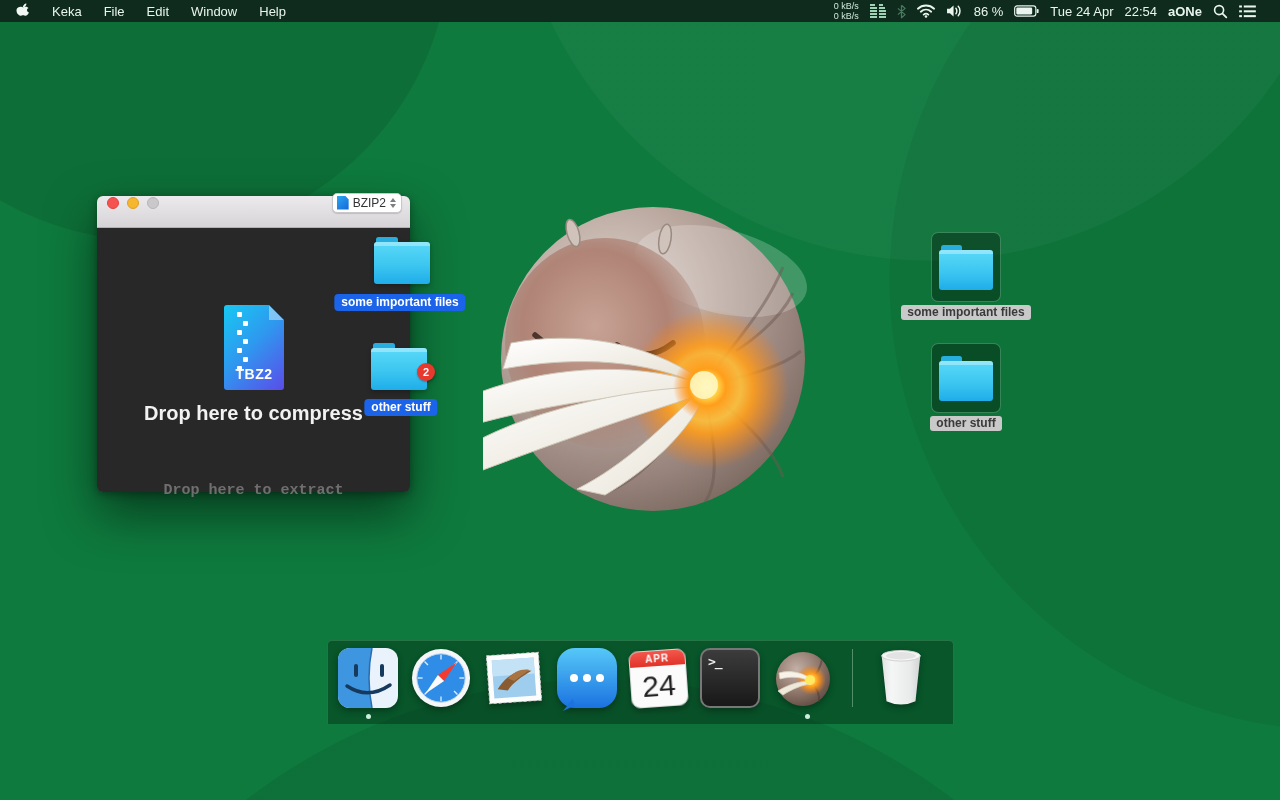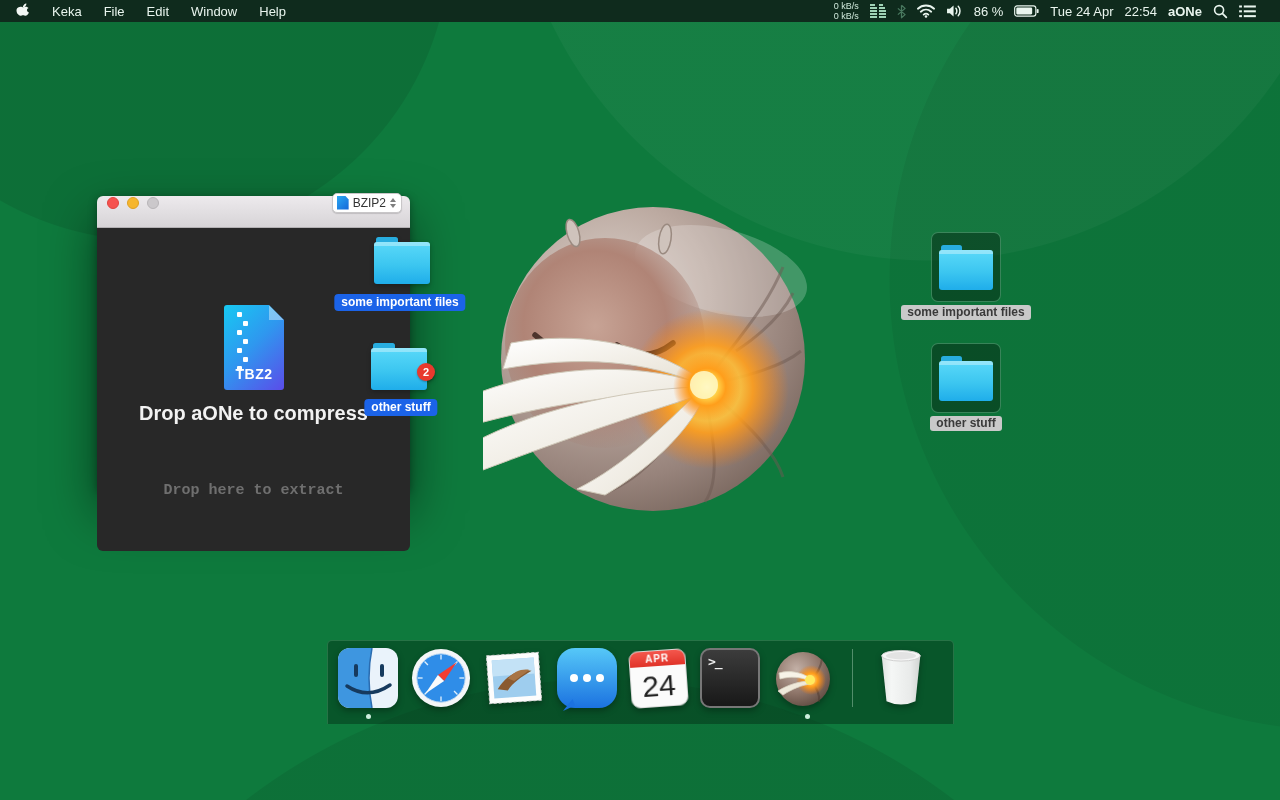--- a/index.html
+++ b/index.html
@@ -55,21 +55,21 @@
     border-radius:5px; display:flex; align-items:center; gap:4px; padding:0 5px 0 4px;
     box-shadow:0 0.5px 1px rgba(0,0,0,0.15); cursor:default;
   }
   .doc-icon { width:12px; height:14px; background:linear-gradient(135deg,#2aa8f2,#1565d8);
     clip-path:polygon(0 0,70% 0,100% 28%,100% 100%,0 100%); }
   .format-label { font-size:12px; color:#333; }
   .updown { display:flex; flex-direction:column; gap:2px; align-items:center; }
   .updown .up { width:0;height:0;border-left:3.5px solid transparent;border-right:3.5px solid transparent;border-bottom:4.5px solid #7e7e7e; }
   .updown .dn { width:0;height:0;border-left:3.5px solid transparent;border-right:3.5px solid transparent;border-top:4.5px solid #7e7e7e; }
   .win-body {
-    height:323px; background:#282828; border-radius:0 0 6px 6px; position:relative;
+    height:264px; background:#282828; border-radius:0 0 6px 6px; position:relative;
   }
   .tbz2 {
     position:absolute; left:127px; top:77px; width:60px; height:85px;
     background:linear-gradient(135deg,#17c9f2 0%,#2f97ef 48%,#5b4ce9 100%);
     clip-path:polygon(0 0, calc(100% - 15px) 0, 100% 15px, 100% 100%, 0 100%);
     border-radius:3px;
   }
   .tbz2-fold { position:absolute; top:0; right:0; width:15px; height:15px;
     background:rgba(255,255,255,0.4); clip-path:polygon(0 0,100% 100%,0 100%); }
   .zipper { position:absolute; left:13px; top:7px; }
@@ -249,21 +249,21 @@
           <div class="zip-sq"></div>
             <div class="zip-sq"></div>
             <div class="zip-sq"></div>
             <div class="zip-sq"></div>
             <div class="zip-sq"></div>
             <div class="zip-sq"></div>
             <div class="zip-sq"></div>
         </div>
         <div class="tbz2-label">TBZ2</div>
       </div>
-      <div class="drop-compress">Drop aONe to compress</div>
+      <div class="drop-compress">Drop here to compress</div>
       <div class="drop-extract">Drop here to extract</div>
     </div>
   </div>
 
   <div class="folder drag-folder-1">
     <span class="tab"></span>
       <span class="body"></span>
   </div>
   <div class="drag-label drag-label-1">some important files</div>
 

